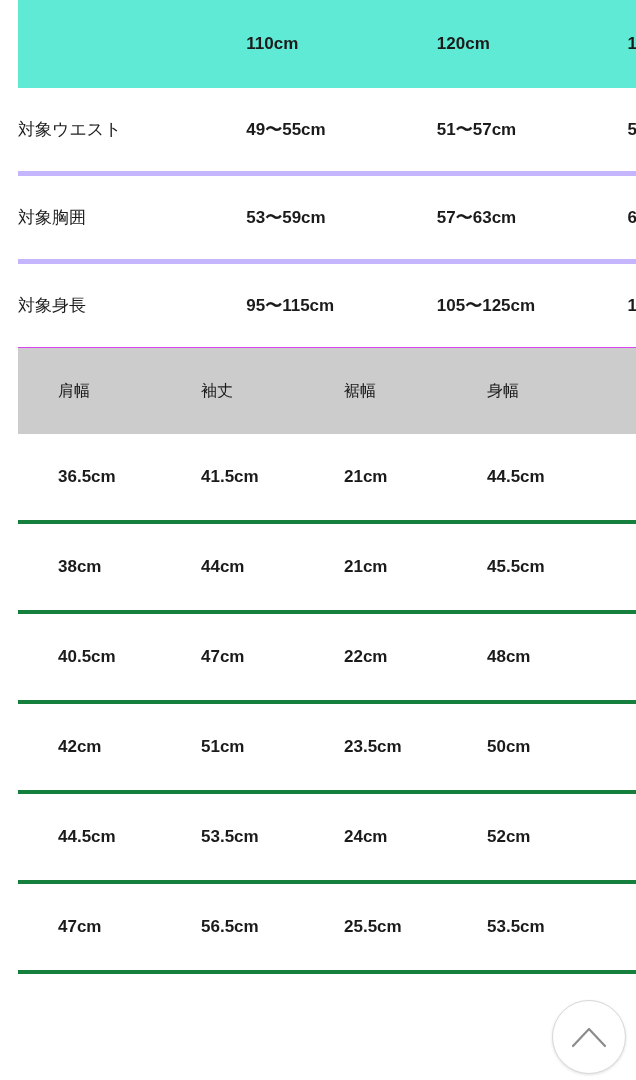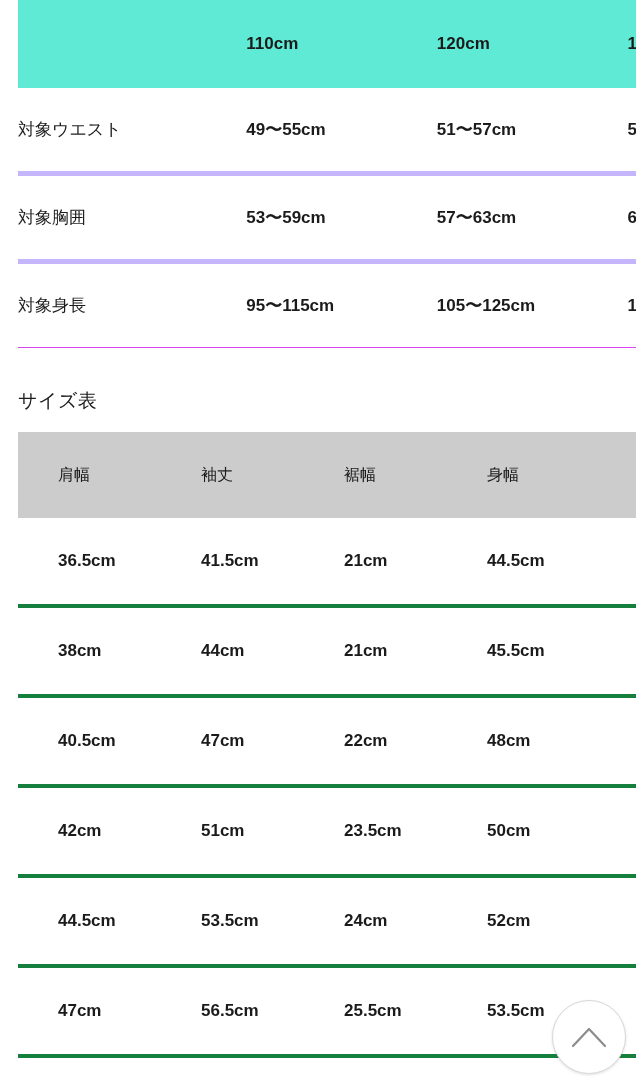--- a/index.html
+++ b/index.html
@@ -169,21 +169,20 @@
         <tr>
           <td class="rowlabel">対象身長</td>
           <td class="val">95〜115cm</td>
           <td class="val">105〜125cm</td>
           <td class="val">115〜135cm</td>
         </tr>
       </tbody>
     </table>
   </div>
 
-  <div class="section-title" id="size-title">サイズ表</div>
 
   <div class="size-table-wrap">
     <table class="sizes">
       <colgroup>
           <col>
           <col>
           <col>
           <col>
           <col>
         </colgroup>

